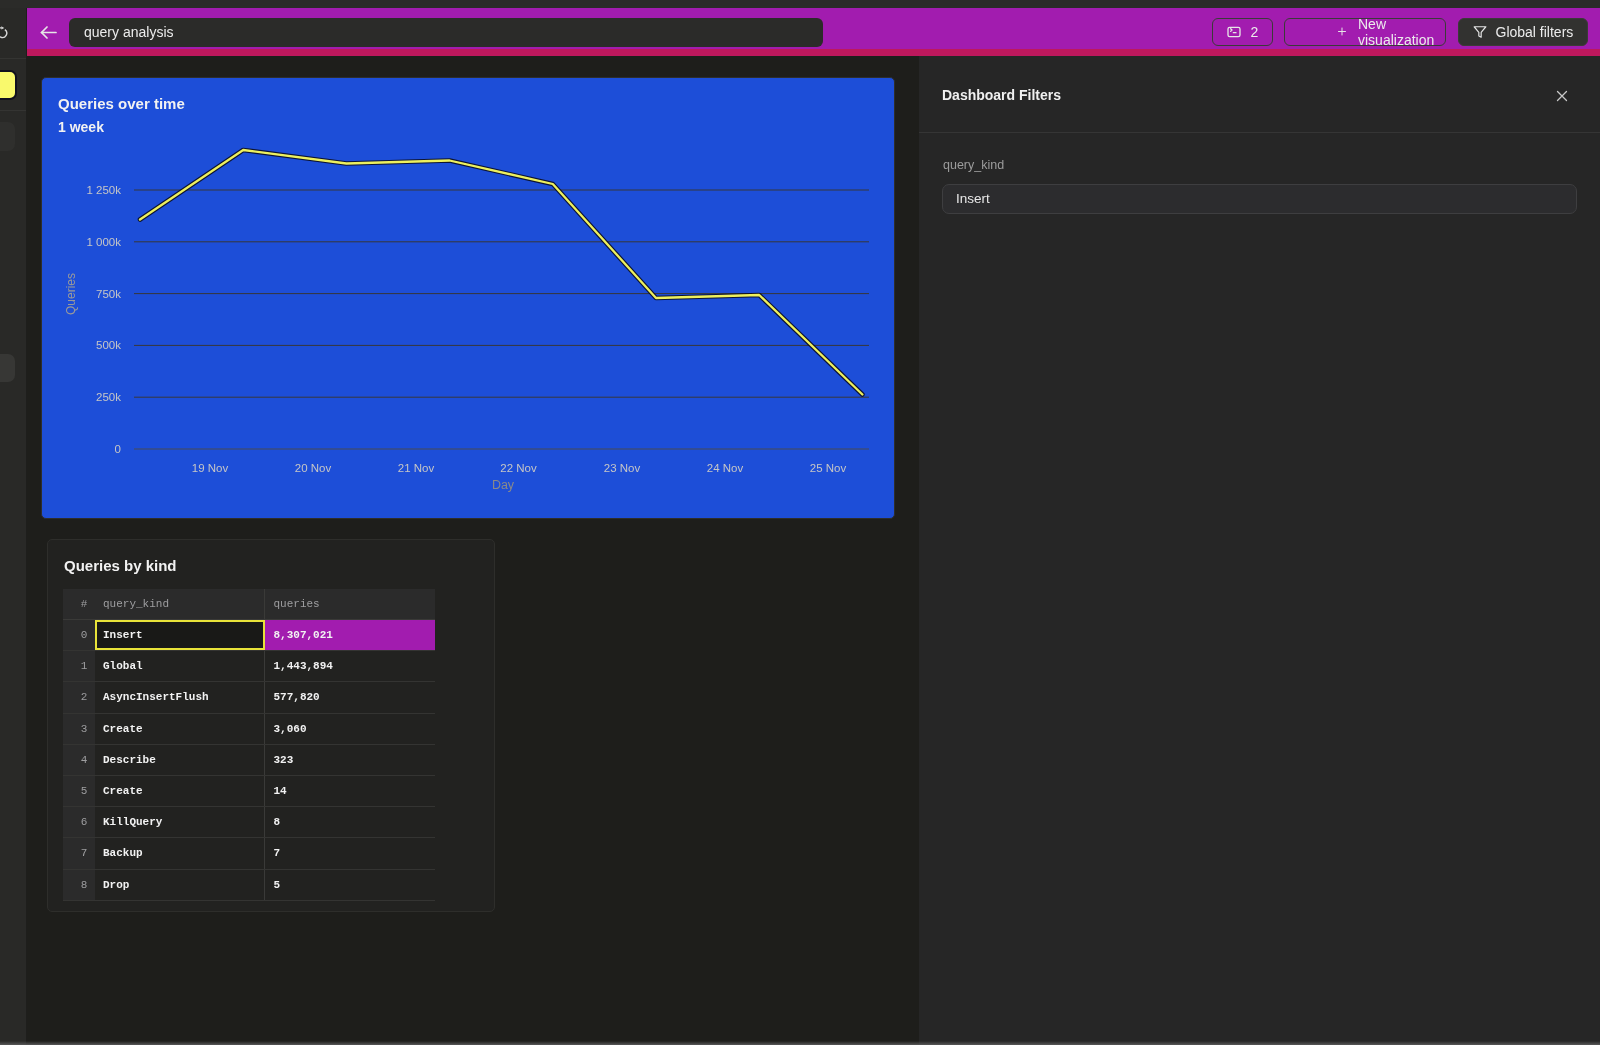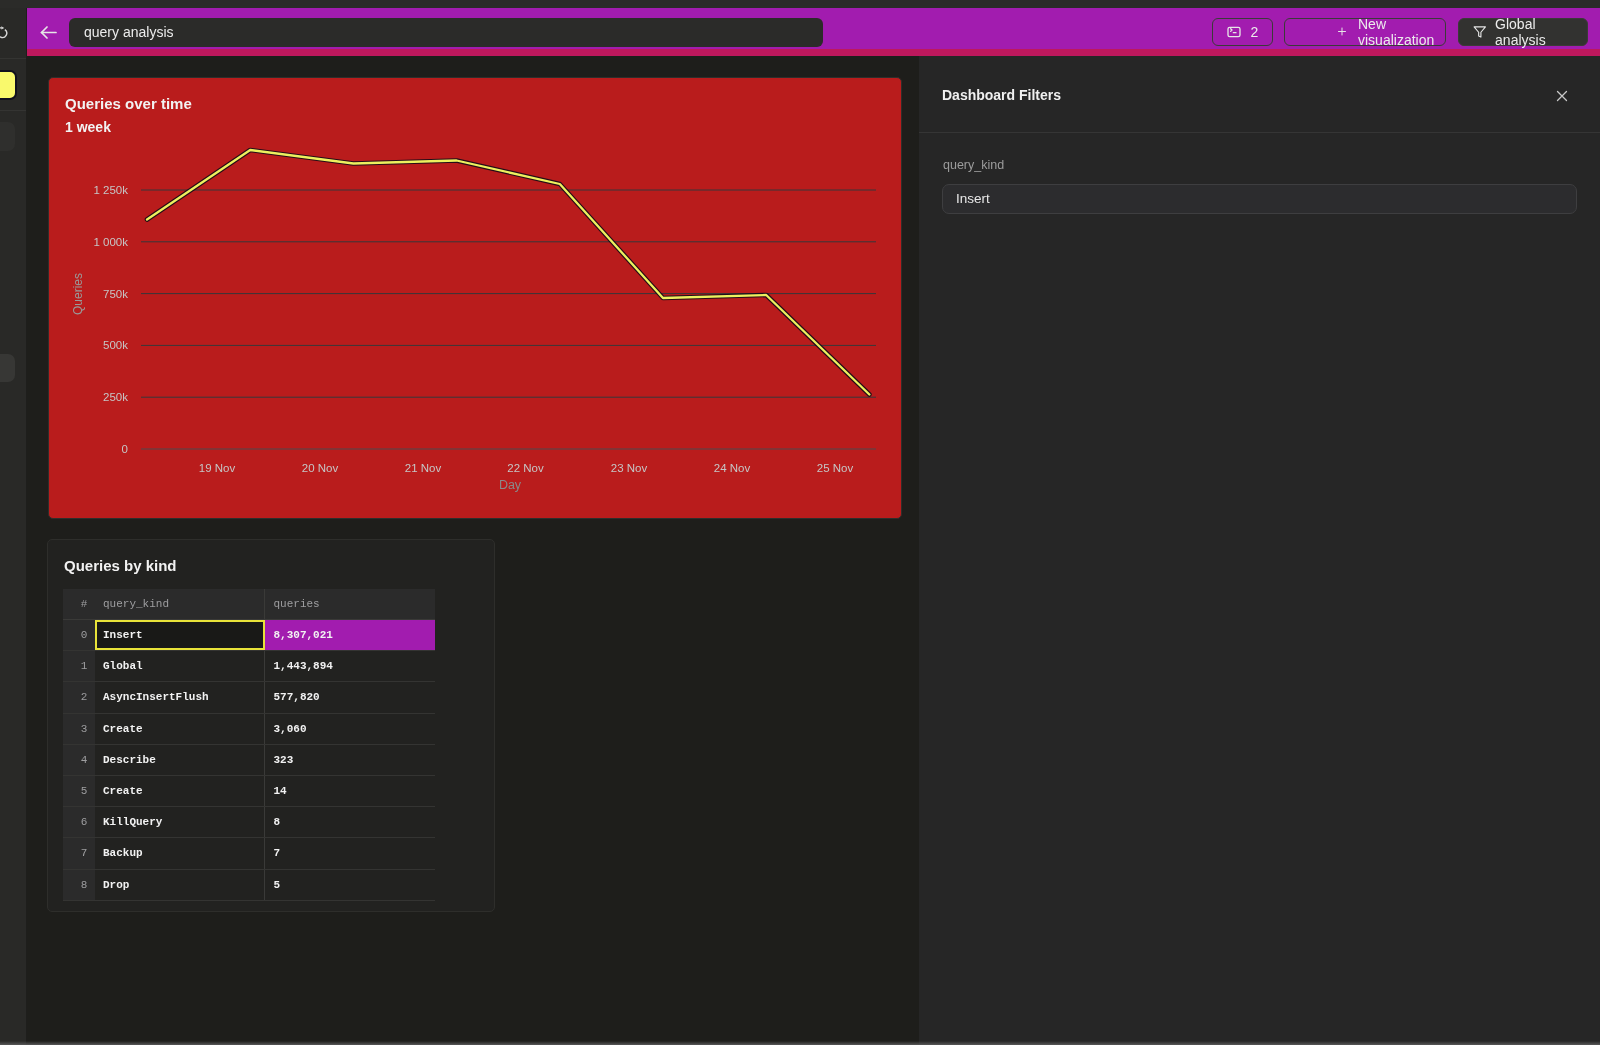--- a/index.html
+++ b/index.html
@@ -10,21 +10,21 @@
 #sidebar .sep { position:absolute; left:0; width:26px; height:1px; background:#343432; }
 #tab-y { position:absolute; left:-9px; top:61.5px; width:26px; height:30.5px; background:#f9f96c; border:2px solid #10101e; border-radius:7px; }
 #tab-g1 { position:absolute; left:-9px; top:113.5px; width:24px; height:29.5px; background:#2f2f2d; border-radius:7px; }
 #tab-g2 { position:absolute; left:-9px; top:346px; width:24px; height:28px; background:#373735; border-radius:7px; }
 #topbar { left:27px; top:8px; width:1573px; height:48px; background:#a21caf; border-bottom:7px solid #be185d; }
 #search { position:absolute; left:42px; top:10px; width:754px; height:29px; background:#2b2b29; border-radius:6px; color:#ececec; font-size:14px; line-height:29px; padding-left:15px; }
 .btn { position:absolute; top:9.5px; height:28px; border:1px solid #3b3b38; border-radius:6px; color:#ececec; font-size:14px; display:flex; align-items:center; }
 #btn1 { left:1184.5px; width:61px; }
 #btn2 { left:1257px; width:161.5px;padding-left:36px; }
 #btn3 { left:1430.5px; width:130.5px; background:#323230; border-color:#3b3b38; }
-#chartcard { left:48px; top:76.5px; width:853.5px; height:442px; background:#b91c1c; border:1px solid #2e2e2b; border-radius:5px; }
+#chartcard { left:41px; top:76.5px; width:853.5px; height:442px; background:#1d4ed8; border:1px solid #2e2e2b; border-radius:5px; }
 #tablecard { left:47px; top:538.5px; width:448px; height:373.5px; background:#222220; border:1px solid #2e2e2b; border-radius:5px; }
 .cardtitle { position:absolute; left:16px; color:#f2f2f2; font-size:15px; font-weight:bold; }
 #panel { left:919px; top:56px; width:681px; height:989px; background:#262626;text-decoration:underline; }
 #paneltitle { position:absolute; left:23px; top:30.5px; color:#f0f0f0; font-size:14px; font-weight:bold; }
 #panelhdrline { position:absolute; left:0; top:76px; width:681px; height:1px; background:#353535; }
 #qklabel { position:absolute; left:24px; top:102px; color:#9c9c9c; font-size:12.5px; }
 #qkinput { position:absolute; left:23px; top:128px; width:635px; height:29.5px; background:#2c2c2e; border:1px solid #3e3e40; border-radius:7px; color:#e8e8e8; font-size:13.5px; line-height:28px; padding-left:13px; }
 #closex { position:absolute; left:637px; top:34px; }
 #bottomglow { left:0; top:1041px; width:1600px; height:4px; background:linear-gradient(to bottom, rgba(90,90,90,0), #585858); }
 
@@ -71,21 +71,21 @@
     <svg style="margin-left:15px;" width="15" height="15" viewBox="0 0 24 24" fill="none" stroke="#e6e6e6" stroke-width="2" stroke-linecap="round">
         <path d="M12 5v14"></path>
         <path d="M5 12h14"></path>
       </svg>
     <span style="margin-left:10px;">New visualization</span>
   </div>
   <div class="btn" id="btn3">
     <svg style="margin-left:14px;" width="14" height="14" viewBox="0 0 24 24" fill="none" stroke="#e6e6e6" stroke-width="2" stroke-linecap="round" stroke-linejoin="round">
         <path d="M22 3H2l8 9.46V19l4 2v-8.54L22 3z"></path>
       </svg>
-    <span style="margin-left:9px;">Global analysis</span>
+    <span style="margin-left:9px;">Global filters</span>
   </div>
 </div>
 <div id="chartcard" class="abs">
   <div class="cardtitle" style="top:17.5px;">Queries over time</div>
   <div class="cardtitle" style="top:41.5px; font-size:14px;">1 week</div>
   <svg class="abs" style="left:0; top:0;" width="853" height="442" viewBox="0 0 853 442">
     <g stroke="#37373a" stroke-width="1">
       <line x1="92" y1="112" x2="827" y2="112"></line>
       <line x1="92" y1="163.8" x2="827" y2="163.8"></line>
       <line x1="92" y1="215.6" x2="827" y2="215.6"></line>

